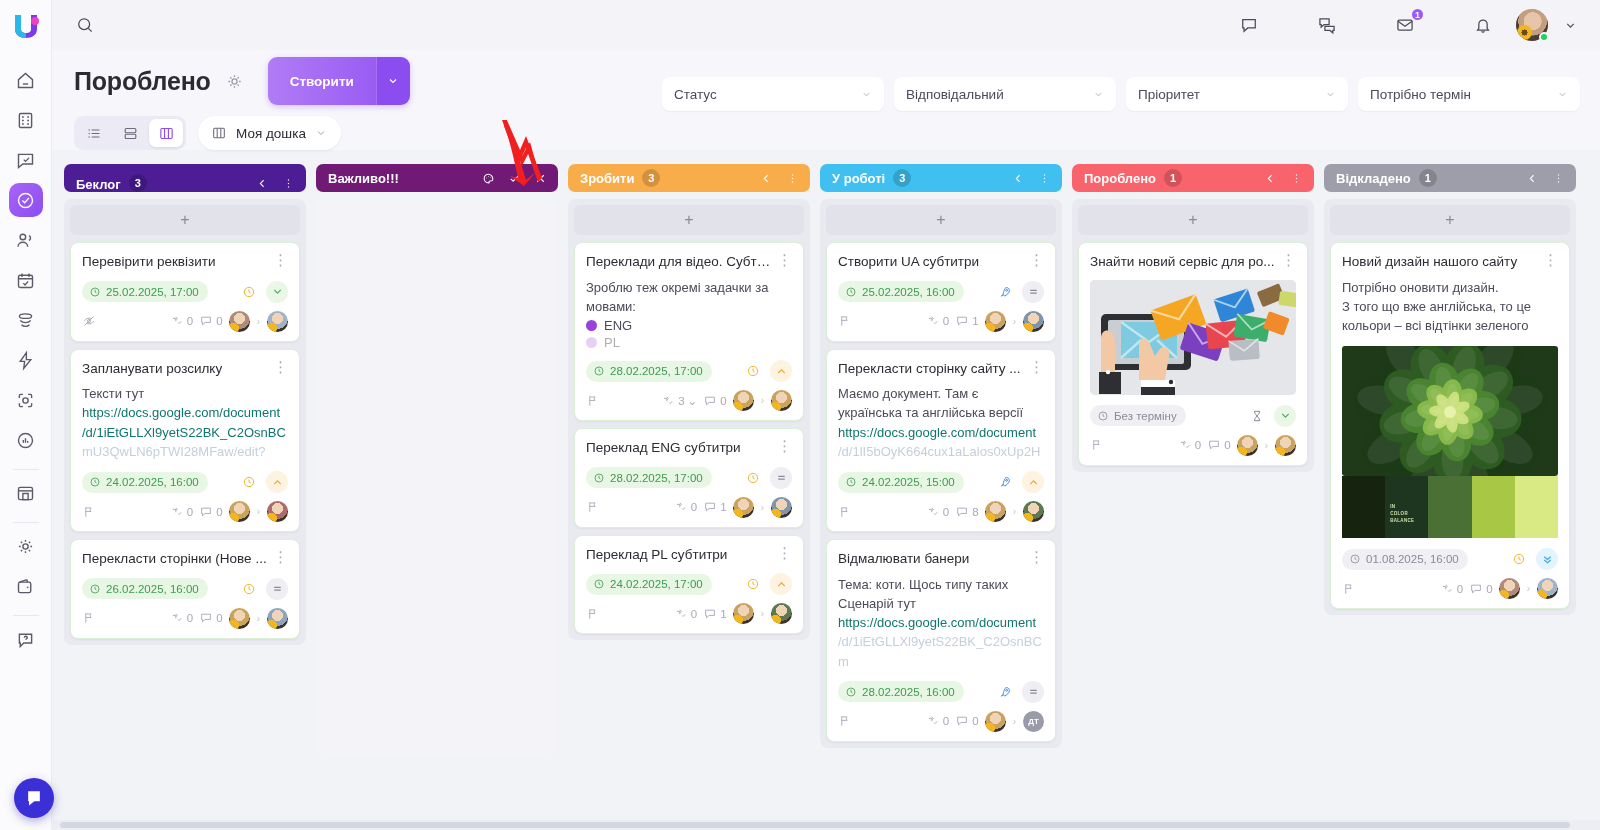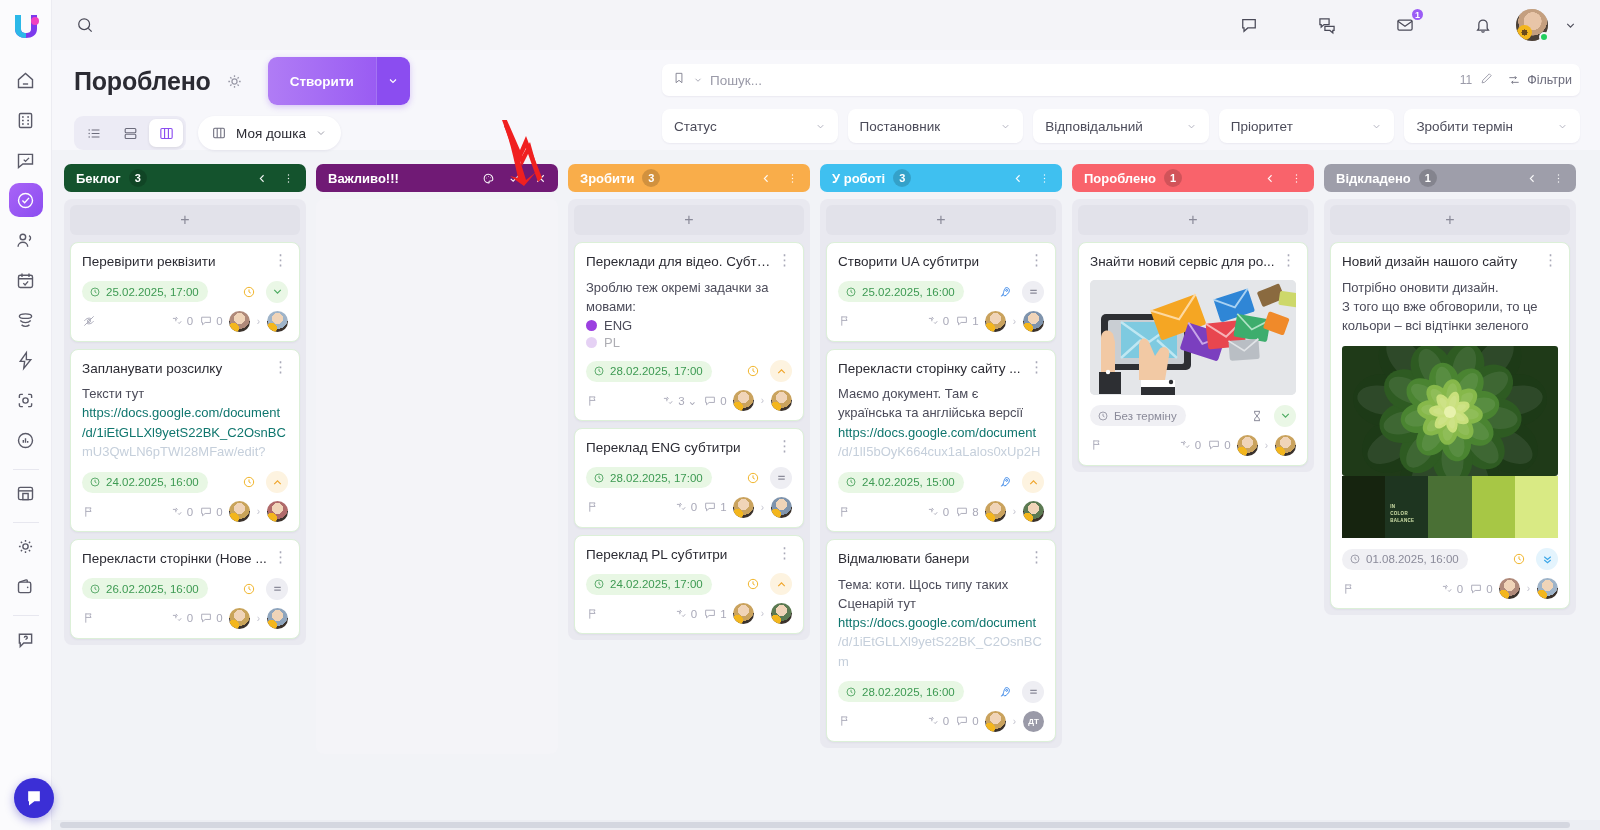--- a/index.html
+++ b/index.html
@@ -424,87 +424,56 @@
                 </svg>
               <span>Моя дошка</span>
               <svg class="c" viewBox="0 0 24 24">
                   <path d="M6 9l6 6 6-6"></path>
                 </svg>
             </div>
           </div>
         </div>
 
         <div class="rightHead">
-          <div class="searchbar">
-            <span class="bk">
-              <svg viewBox="0 0 24 24">
-                  <path d="M7 4h10v16l-5-4-5 4z"></path>
-                </svg>
-            </span>
-            <span class="chev">
-              <svg viewBox="0 0 24 24">
-                  <path d="M6 9l6 6 6-6"></path>
-                </svg>
-            </span>
-            <input value="" placeholder="Пошук..." style="">
-            <span class="sb-count">11</span>
-            <span class="sb-ic">
-              <svg viewBox="0 0 24 24">
-                  <path d="M16.5 4.5l3 3L9 18l-4 1 1-4z"></path>
-                </svg>
-            </span>
-            <span class="filters">
-              <svg viewBox="0 0 24 24">
-                  <path d="M4 8h12M16 8l-2.5-2.5M16 8l-2.5 2.5M20 16H8M8 16l2.5-2.5M8 16l2.5 2.5"></path>
-                </svg>
-              <span>Фільтри</span>
-            </span>
-          </div>
 
           <div class="selects">
             <div class="sel">
               <span>Статус</span>
               <svg viewBox="0 0 24 24">
                   <path d="M6 9l6 6 6-6"></path>
                 </svg>
             </div>
             <div class="sel">
-              <span>Постановник</span>
-              <svg viewBox="0 0 24 24">
-                  <path d="M6 9l6 6 6-6"></path>
-                </svg>
-            </div>
-            <div class="sel">
               <span>Відповідальний</span>
               <svg viewBox="0 0 24 24">
                   <path d="M6 9l6 6 6-6"></path>
                 </svg>
             </div>
             <div class="sel">
               <span>Пріоритет</span>
               <svg viewBox="0 0 24 24">
                   <path d="M6 9l6 6 6-6"></path>
                 </svg>
             </div>
             <div class="sel">
-              <span>Зробити термін</span>
+              <span>Потрібно термін</span>
               <svg viewBox="0 0 24 24">
                   <path d="M6 9l6 6 6-6"></path>
                 </svg>
             </div>
           </div>
         </div>
 
       </div>
     </div>
 
     <div class="boardscroll">
       <div class="board" id="board">
           <div class="col">
-            <div class="colhead" style="background: #14532d;">
+            <div class="colhead" style="background: #4c1d95; align-items: flex-end;">
               <span>Беклог</span>
               <span class="cnt">3</span>
               <span class="sp"></span>
               <span class="hi">
                 <svg viewBox="0 0 24 24">
                   <path d="M14 6l-6 6 6 6"></path>
                 </svg>
               </span>
               <span class="hi">
                 <svg viewBox="0 0 24 24">
@@ -1294,21 +1263,21 @@
             </div>
             <div class="colbody">
               <div class="addbtn">+</div>
               <div class="card">
                 <div class="card-top">
         <div class="card-title">Новий дизайн нашого сайту</div>
         <div class="kebab">⋮</div>
       </div>
                 <div class="card-desc">
                   <div>Потрібно оновити дизайн.</div>
-                  <div>З того що вже обговорили, то це</div>
+                  <div>З того що вже англійська, то це</div>
                   <div>кольори – всі відтінки зеленого</div>
                 </div>
                 <div class="plantimg">
                   <svg viewBox="0 0 220 130" preserveAspectRatio="xMidYMid slice" style="width:100%;height:100%;display:block">
     <rect width="220" height="130" fill="#1f3a18"></rect>
     <g>
       <g transform="translate(110,66) rotate(0)">
                  <ellipse cx="0" cy="-68" rx="26" ry="30" fill="#1d3a17"></ellipse>
                  <ellipse cx="0" cy="-68" rx="14.3" ry="26" fill="rgba(255,255,255,.08)"></ellipse>
                </g>

